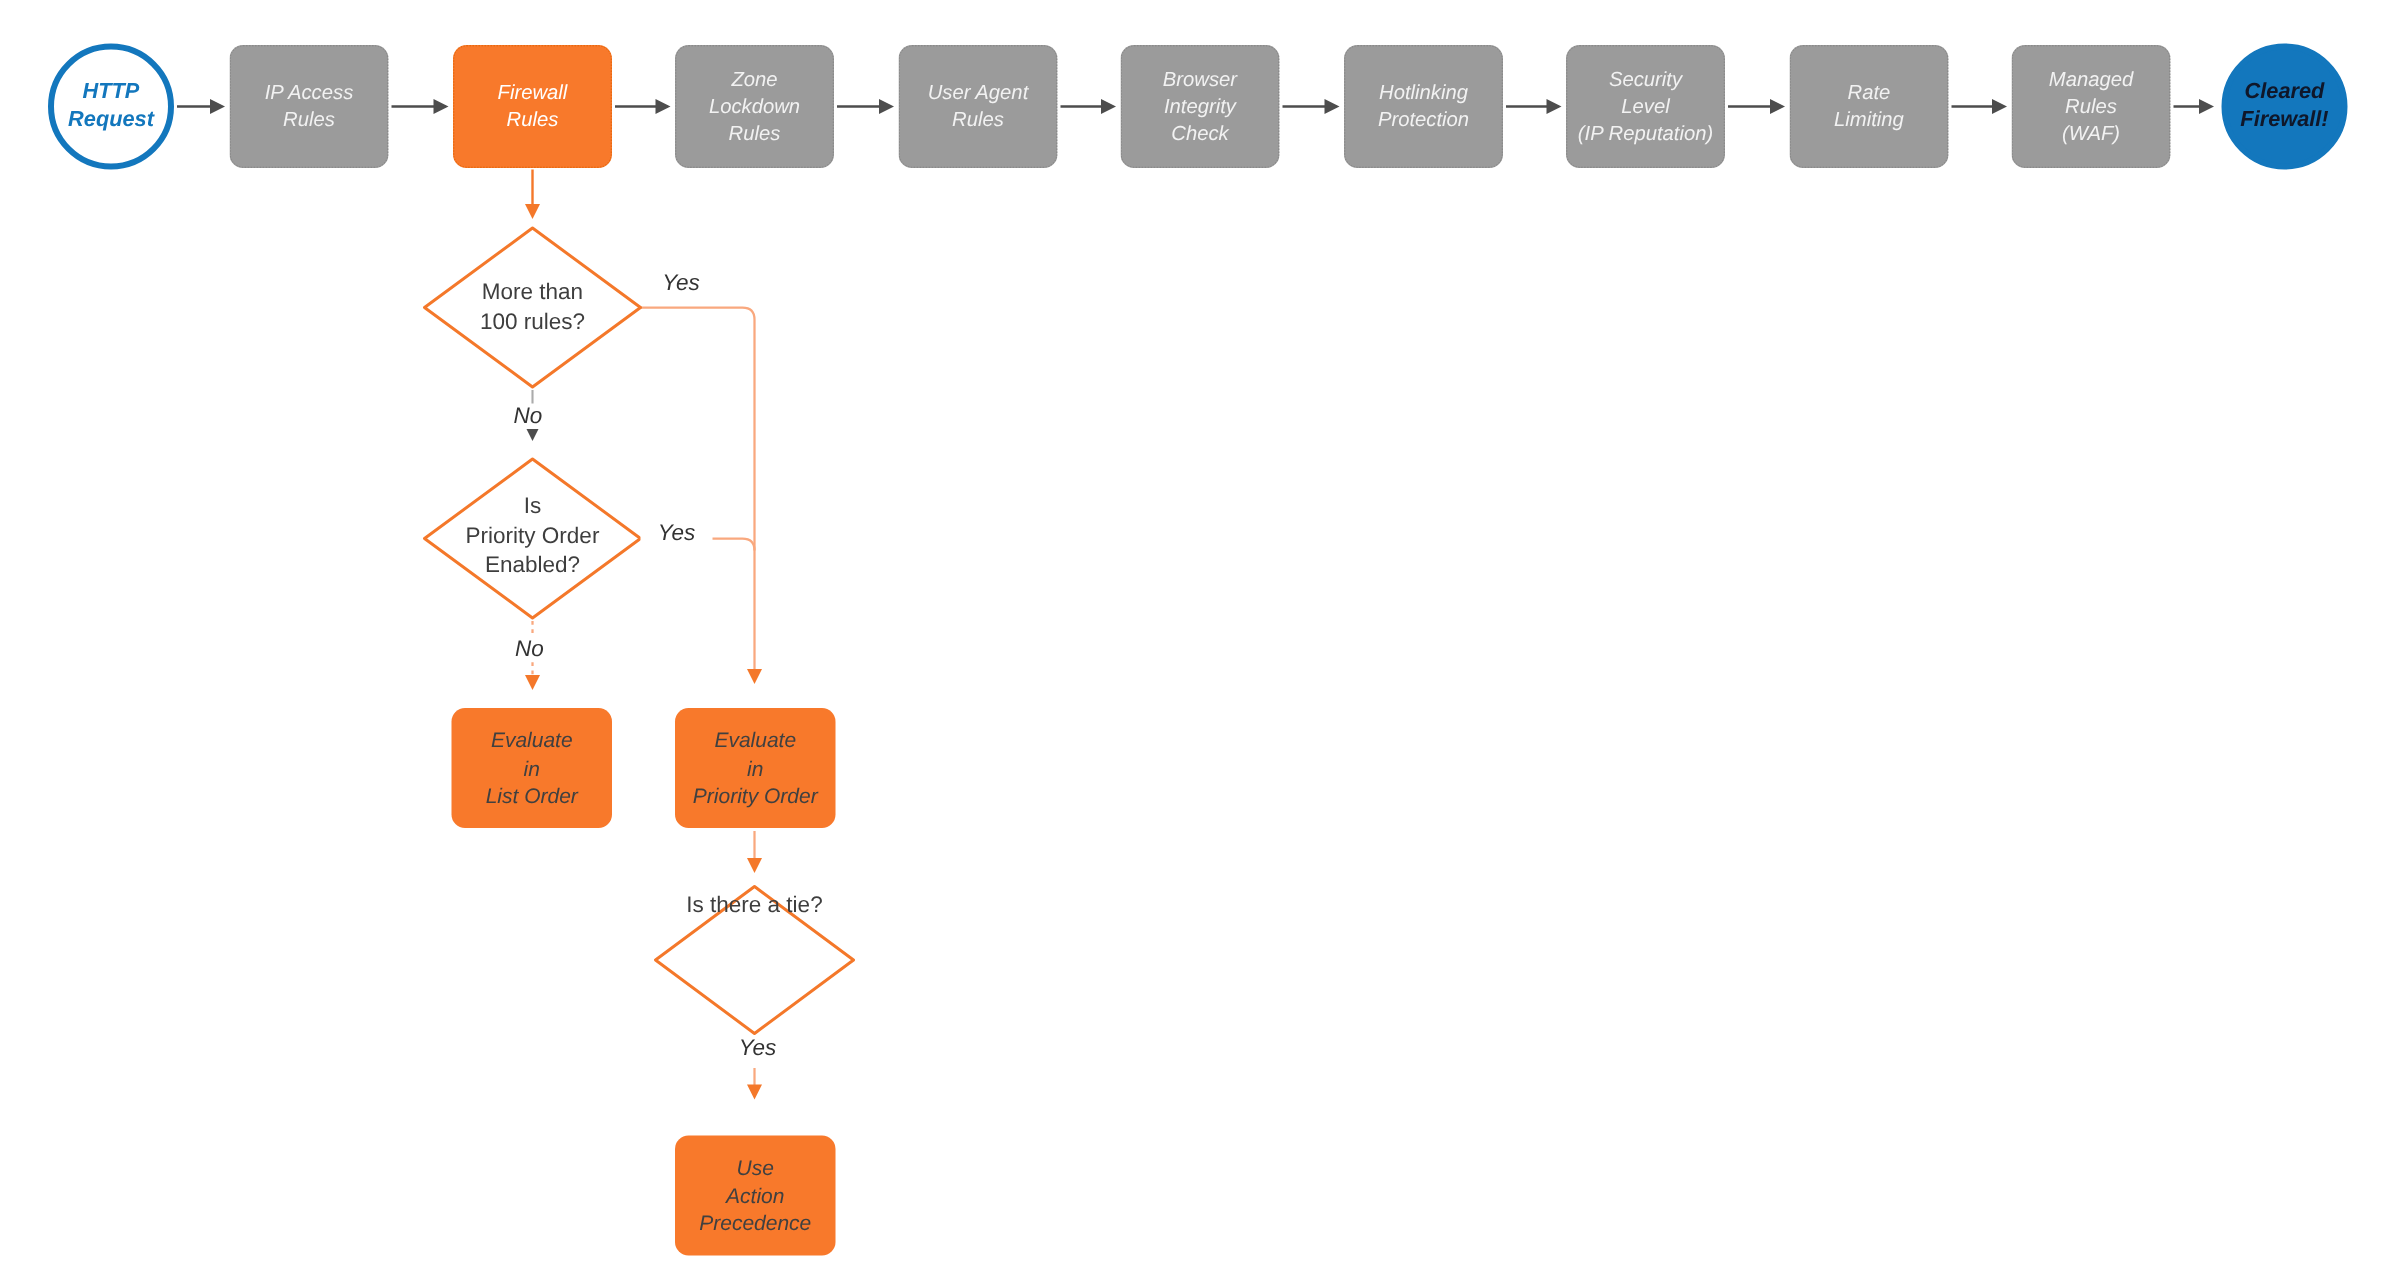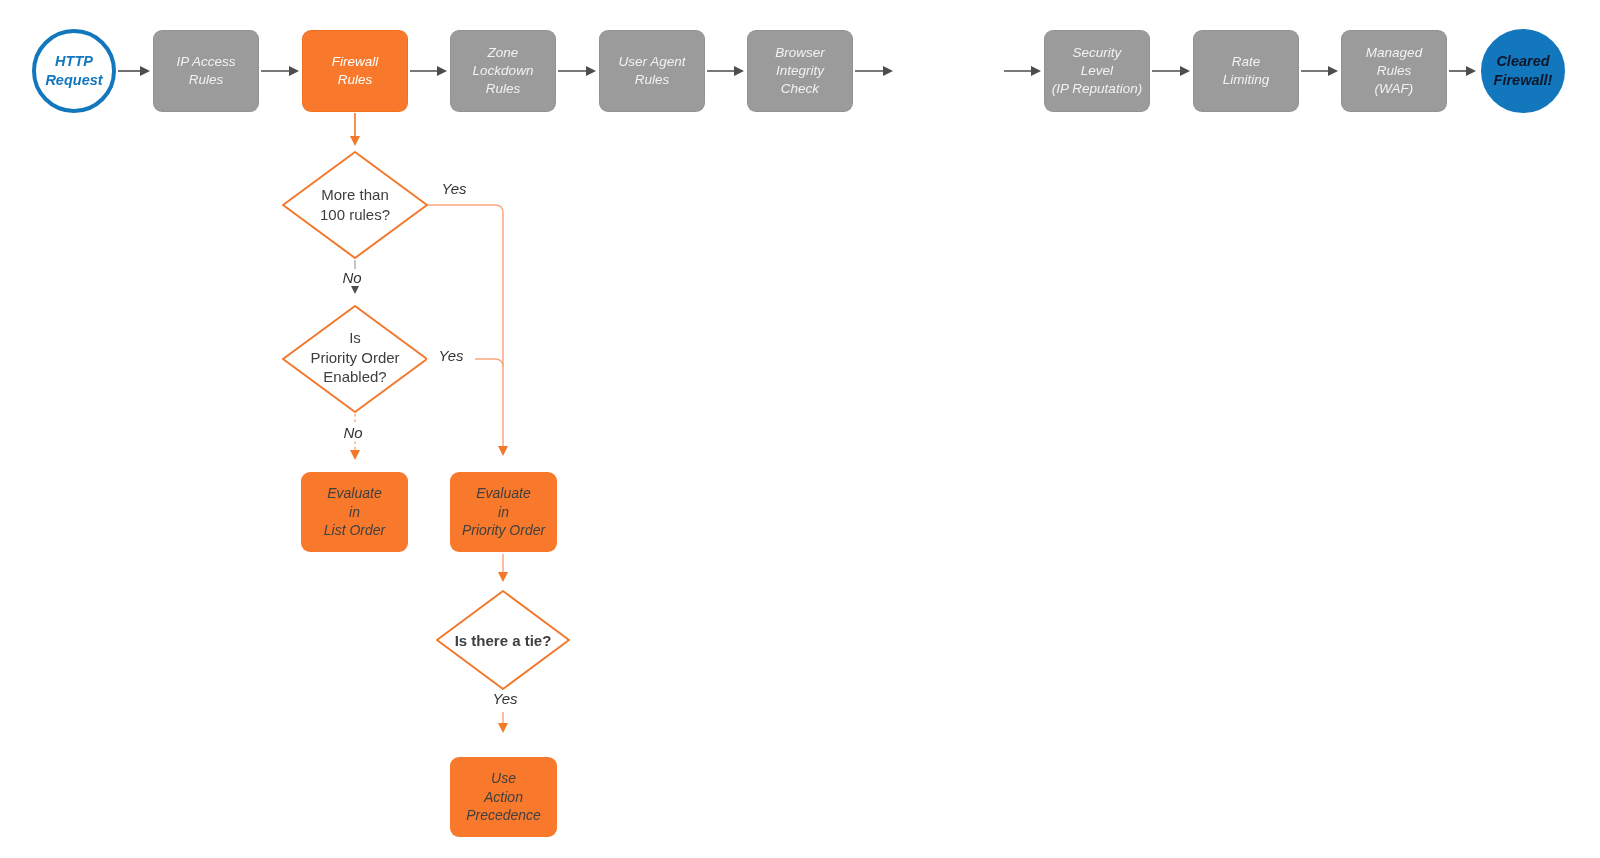--- a/index.html
+++ b/index.html
@@ -116,20 +116,24 @@
   </div>
   <div class="node stage" style="left:599px;top:30px;">
     <span>User Agent
 Rules</span>
   </div>
   <div class="node stage" style="left:747px;top:30px;">
     <span>Browser
 Integrity
 Check</span>
   </div>
+  <div class="node stage" style="left:896px;top:30px;">
+    <span>Hotlinking
+Protection</span>
+  </div>
   <div class="node stage" style="left:1044px;top:30px;">
     <span>Security
 Level
 (IP Reputation)</span>
   </div>
   <div class="node stage" style="left:1193px;top:30px;align-items:center;">
     <span>Rate
 Limiting</span>
   </div>
   <div class="node stage" style="left:1341px;top:30px;">
@@ -141,21 +145,21 @@
   <div class="node circle end" style="left:1481px;top:29px;">
     <span>Cleared
 Firewall!</span>
   </div>
 
   <div class="dtext" style="left:290px;top:185px;width:130px;">More than
 100 rules?</div>
   <div class="dtext" style="left:285px;top:328px;width:140px;">Is
 Priority Order
 Enabled?</div>
-  <div class="dtext" style="left:430px;top:631px;width:146px;font-weight:bold;">Is there a tie?</div>
+  <div class="dtext" style="left:430px;top:594px;width:146px;">Is there a tie?</div>
 
   <div class="elabel" style="left:430px;top:180px;width:44px;">Yes</div>
   <div class="elabel" style="left:330px;top:269px;width:40px;">No</div>
   <div class="elabel" style="left:427px;top:347px;width:44px;">Yes</div>
   <div class="elabel" style="left:331px;top:424px;width:40px;">No</div>
   <div class="elabel" style="left:481px;top:690px;width:44px;">Yes</div>
 
   <div class="node action" style="left:301px;top:472px;">
     <span>Evaluate
 in

